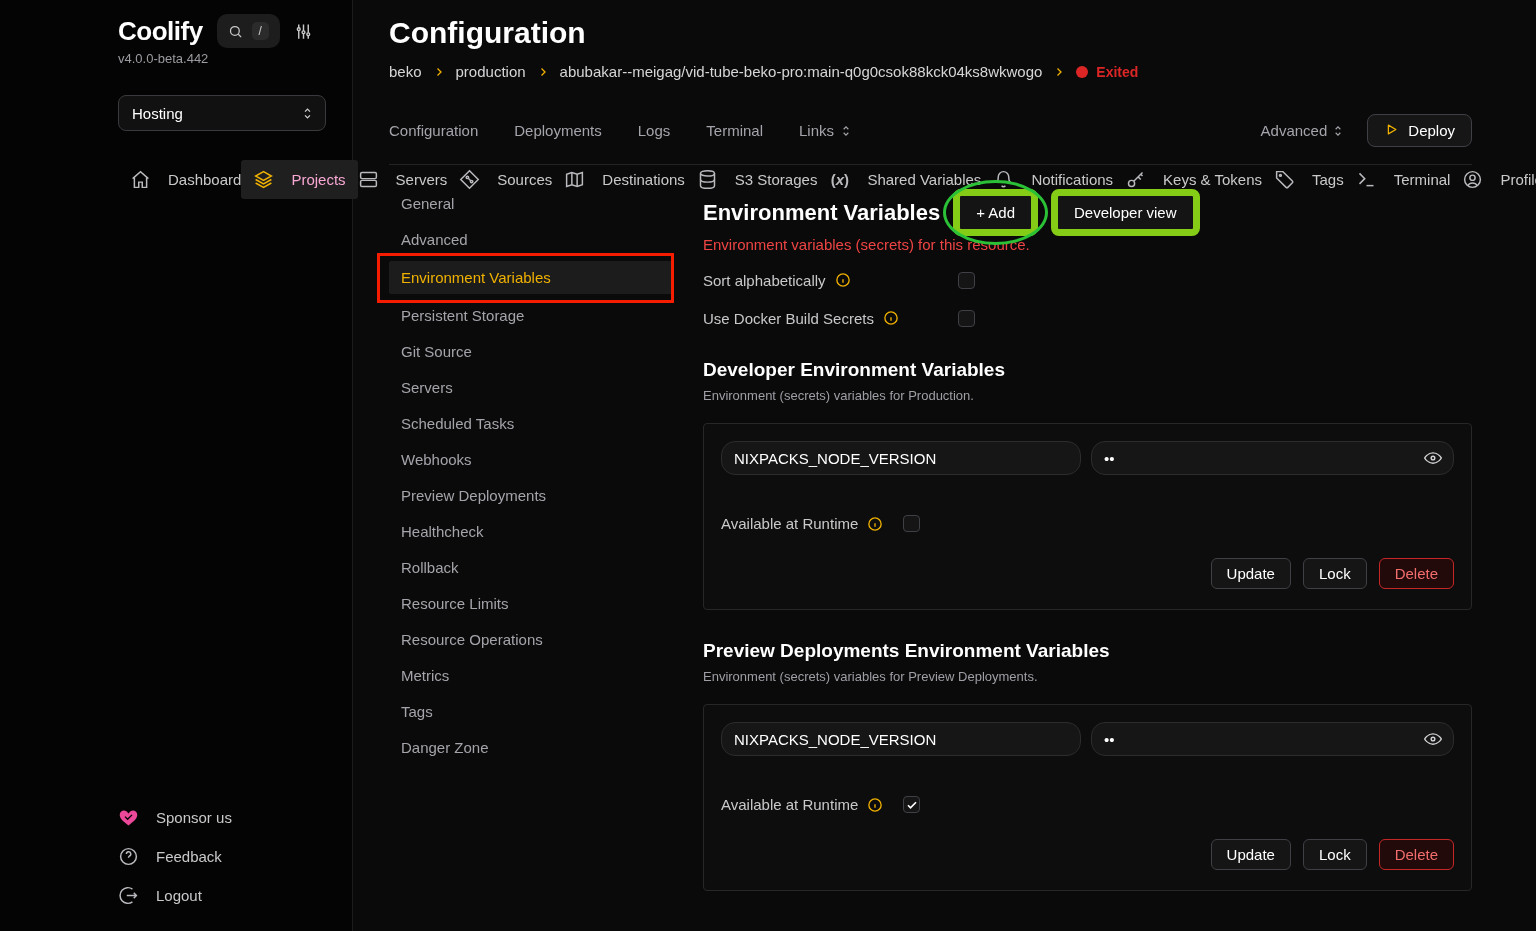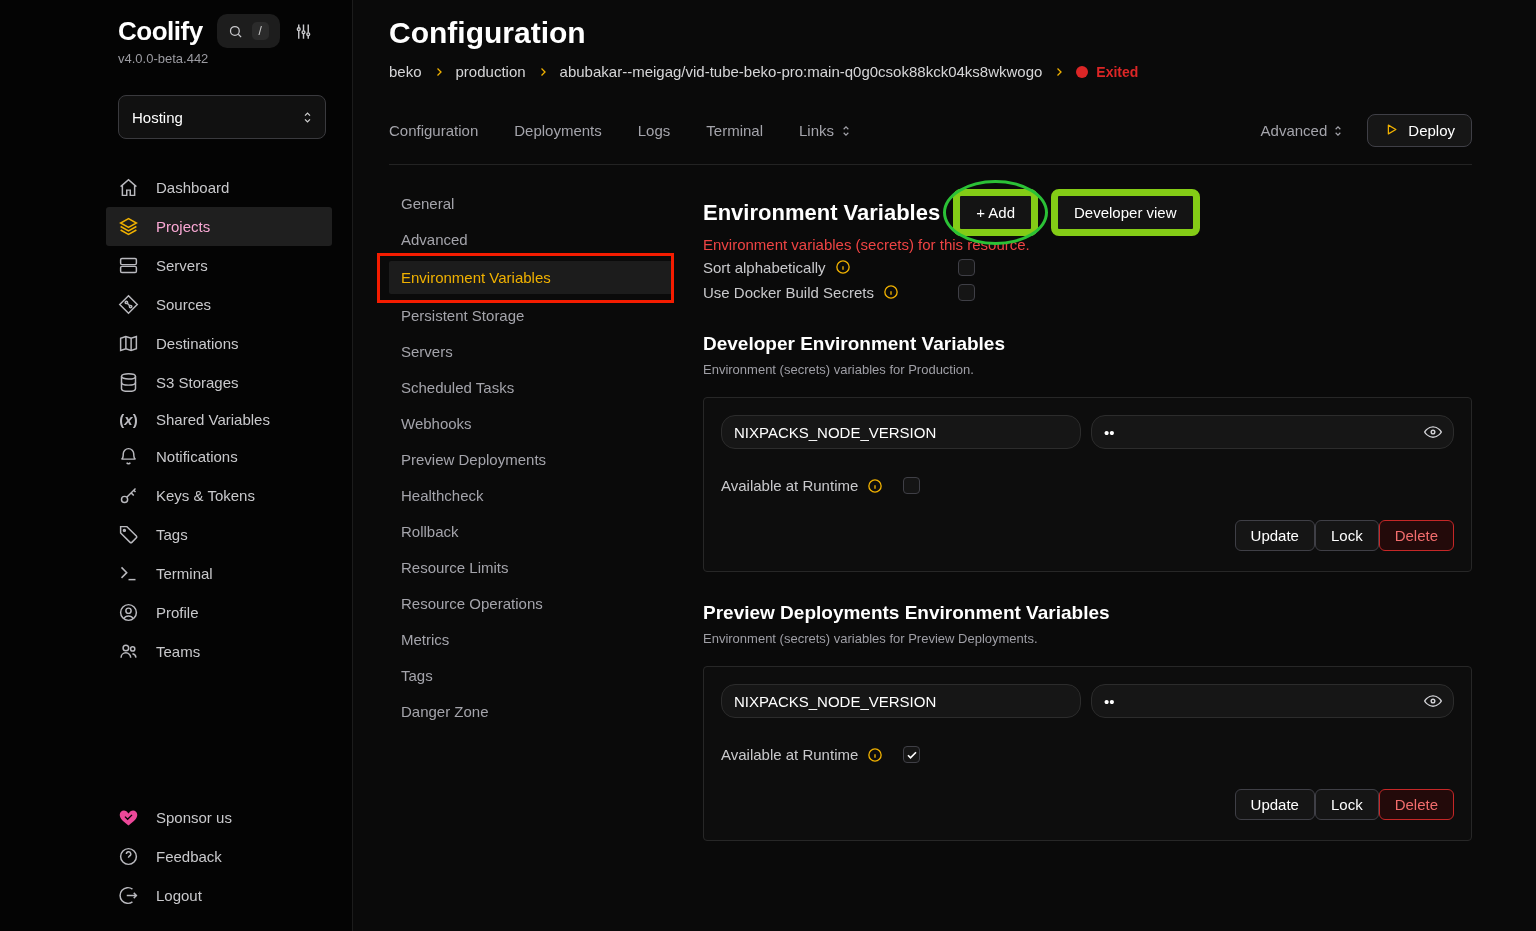--- a/index.html
+++ b/index.html
@@ -25,27 +25,27 @@
     background:#1d1d1d; border-radius:10px; padding:8px 11px; cursor:pointer;
   }
   .search-pill .slash {
     background:#2b2b2b; border-radius:5px; font-size:12px; color:#cfcfcf;
     padding:1px 7px; line-height:16px;
   }
   .icon-btn { color:#c9c9cc; cursor:pointer; }
   .version { font-size:13px; color:#9b9ba1; margin-top:3px; }
 
   .team-select {
-    margin-top:29px; height:44px; width:208px;
+    margin-top:29px; height:36px; width:208px;
     border:1px solid #3a3a3e; border-radius:8px; background:#111;
     display:flex; align-items:center; justify-content:space-between;
     padding:0 10px 0 13px; font-size:15px; cursor:pointer;
   }
 
-  .nav { margin-top:29px; display:flex; flex-direction:column; }
+  .nav { margin-top:29px; display:flex; flex-direction:row;margin-left:12px; }
   .nav-item {
     display:flex; align-items:center; gap:17px;
     padding:9px 12px; margin-left:-12px; width:226px;
     color:#c9c9cc; font-size:15px; border-radius:3px; cursor:pointer;
     white-space:nowrap;
   }
   .nav-item .icon { width:21px; color:#b9b9be; flex:0 0 21px; }
   .nav-item.active { background:#1f1f1f; color:#f9a8d4; }
   .nav-item.active .icon { color:#f0b100; }
   .nav-item .txt-icon { font-size:15px; font-weight:600; width:21px; text-align:center; }
@@ -96,21 +96,21 @@
     background:#141414; border:7px solid #84cc16; border-radius:8px;
     color:#fff; font-size:15px; padding:8px 16px; cursor:pointer; white-space:nowrap;
   }
   .add-wrap { position:relative; }
   .annotation-green {
     position:absolute; left:-10px; right:-10px; top:-9px; bottom:-9px;
     border:3px solid #2bc136; border-radius:50%; pointer-events:none; z-index:3;
   }
   .panel-desc { margin-top:0; font-size:15px; color:#ef4444; }
 
-  .opt-row { display:flex; align-items:center; margin-top:3px; height:22px;text-align:center; }
+  .opt-row { display:flex; align-items:center; margin-top:16px; height:22px;text-align:center; }
   .opt-label { width:255px; display:flex; align-items:center; gap:9px; font-size:15px; color:#c9c9cc; }
   .info-icon { color:#f0b100; cursor:pointer; }
   .checkbox {
     width:17px; height:17px; border:1px solid #3f3f46; border-radius:4px;
     background:#151515; cursor:pointer; display:flex; align-items:center; justify-content:center;
   }
   .checkbox .check { display:none; color:#fff; }
   .checkbox.checked .check { display:block; }
 
   .section-title { margin-top:30px; font-size:19px; font-weight:700; }
@@ -125,23 +125,23 @@
   .env-val-wrap { flex:1; position:relative; }
   .env-input {
     width:100%; height:34px; background:#161616; border:1px solid #2c2c2c;
     border-radius:14px; color:#fff; font-size:15px; padding:0 12px;
     font-family:"Liberation Sans","DejaVu Sans",sans-serif;
   }
   .eye-btn {
     position:absolute; right:11px; top:50%; transform:translateY(-50%);
     color:#d4d4d8; cursor:pointer;
   }
-  .runtime-row { margin-top:28px; display:flex; align-items:center; gap:9px; font-size:15px; color:#c9c9cc; }
+  .runtime-row { margin-top:40px; display:flex; align-items:center; gap:9px; font-size:15px; color:#c9c9cc; }
   .runtime-row .checkbox { margin-left:11px; }
-  .card-actions { margin-top:26px; display:flex; justify-content:flex-end; gap:0; }
+  .card-actions { margin-top:26px; display:flex; justify-content:flex-end; gap:12px; }
   .btn-sm { padding:6px 15px; border-radius:6px; background:#151515; border:1px solid #3f3f46; color:#fff; font-size:15px; cursor:pointer; }
   .btn-delete { background:#230a0a; border:1px solid #c52727; color:#f26d6d; }
 </style>
 </head>
 <body>
 
 <aside class="sidebar">
   <div class="logo-row">
     <div class="logo">Coolify</div>
     <div class="search-pill">
@@ -395,20 +395,21 @@
   <div class="content">
 
     <div class="subnav">
       <div class="subnav-item">General</div>
       <div class="subnav-item">Advanced</div>
       <div class="subnav-active-wrap">
         <div class="subnav-item active">Environment Variables</div>
         <div class="annotation-red"></div>
       </div>
       <div class="subnav-item">Persistent Storage</div>
+      <div class="subnav-item">Git Source</div>
       <div class="subnav-item">Servers</div>
       <div class="subnav-item">Scheduled Tasks</div>
       <div class="subnav-item">Webhooks</div>
       <div class="subnav-item">Preview Deployments</div>
       <div class="subnav-item">Healthcheck</div>
       <div class="subnav-item">Rollback</div>
       <div class="subnav-item">Resource Limits</div>
       <div class="subnav-item">Resource Operations</div>
       <div class="subnav-item">Metrics</div>
       <div class="subnav-item">Tags</div>

